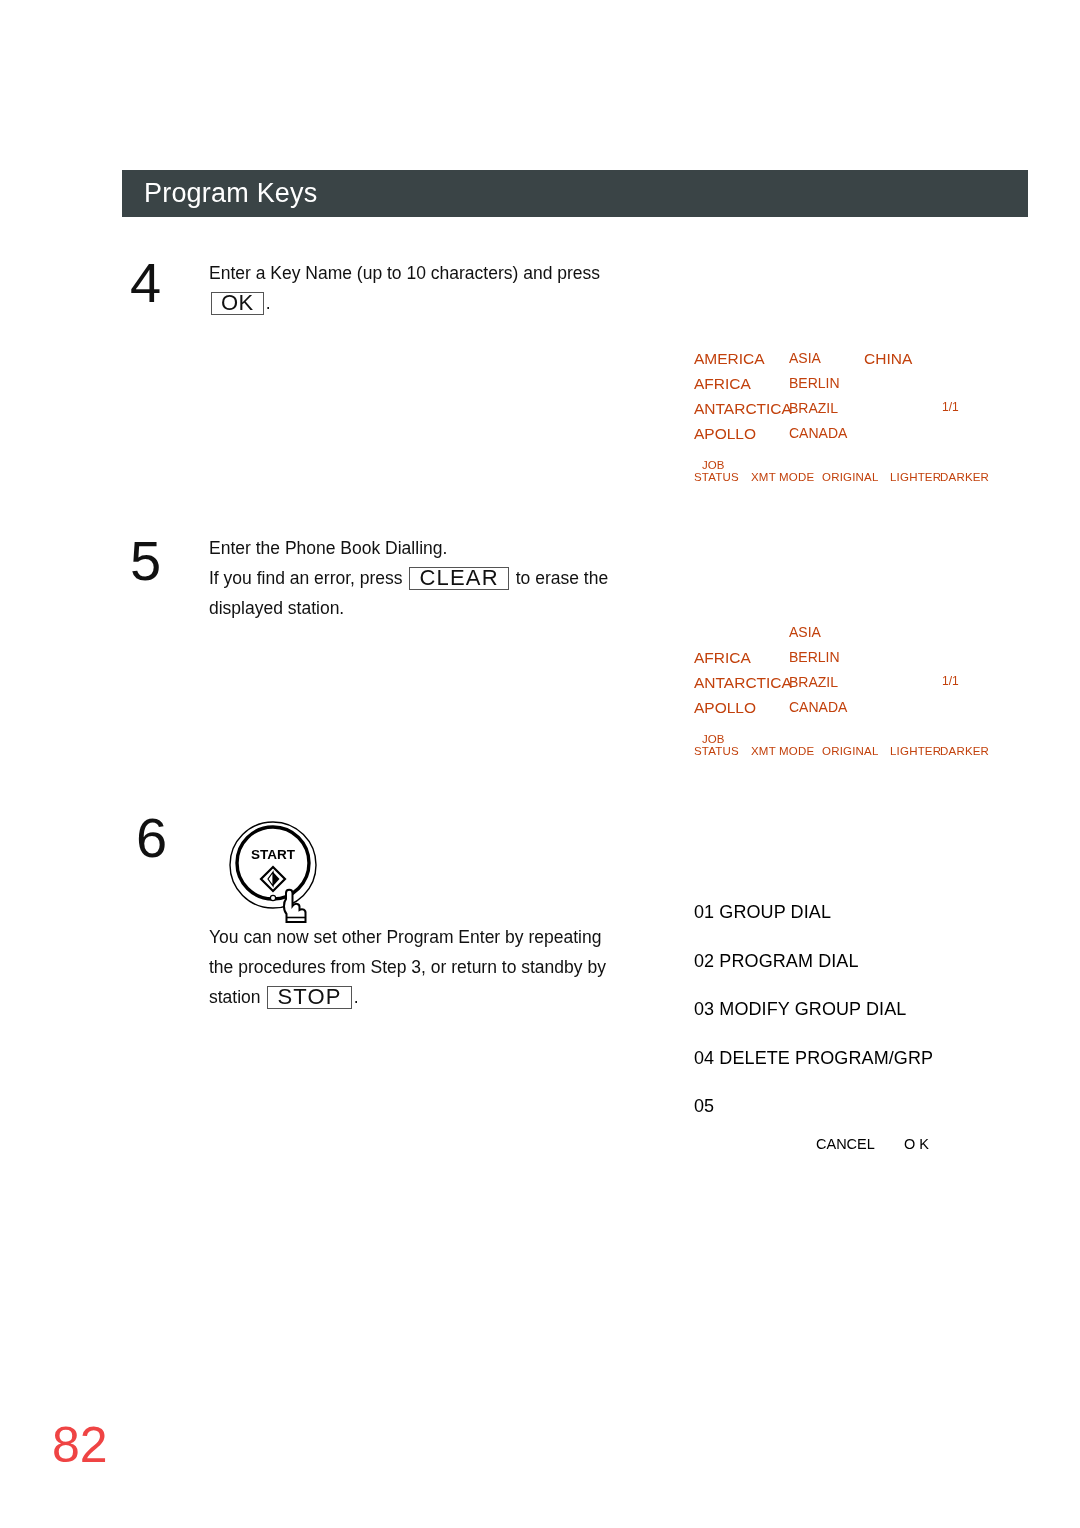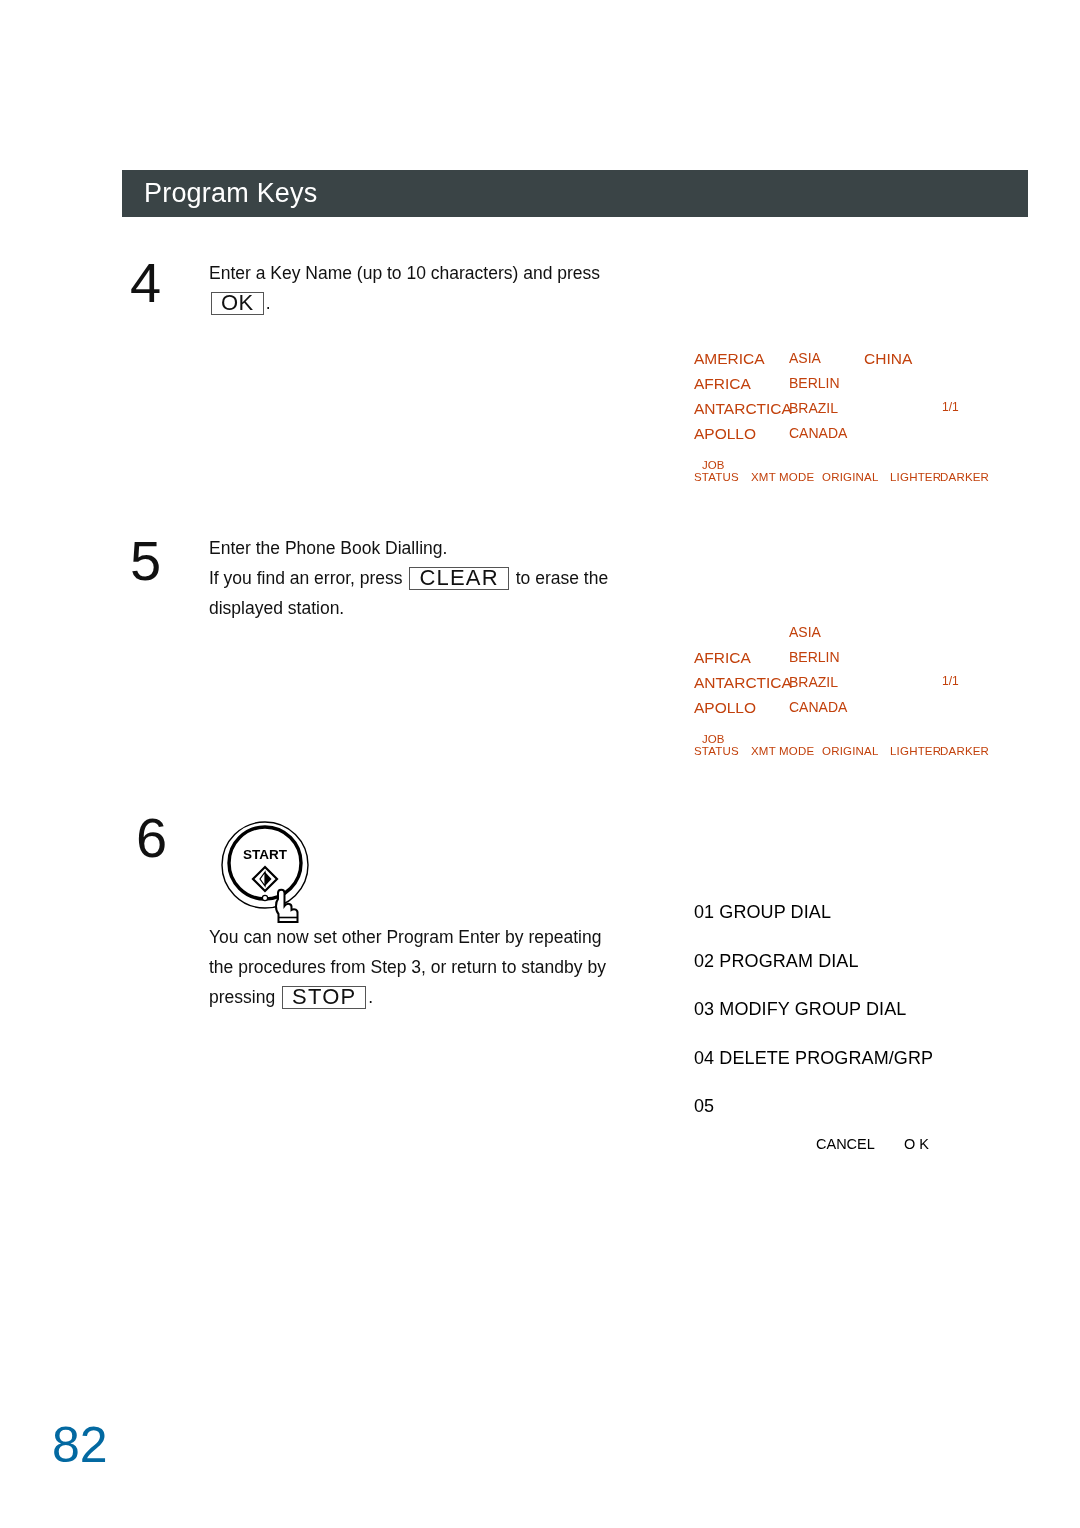--- a/index.html
+++ b/index.html
@@ -152,35 +152,35 @@
   .menu-ok {
     position: absolute;
     left: 210px;
     font-size: 14.5px;
     white-space: nowrap;
   }
 
   
   .startbtn {
     position: absolute;
-    left: 216px;
+    left: 224px;
     top: 818px;
     width: 104px;
     height: 110px;
     text-align: right;
   }
 
   
   .page-number {
     position: absolute;
     left: 52px;
     top: 1420px;
     font-size: 50px;
     line-height: 1;
-    color: #0369a1;
+    color: #ef4444;
   }
 </style>
 </head>
 <body>
 
 <div class="header-bar">
   <div class="header-title">Program Keys</div>
 </div>
 
 <div class="step" style="left:0;top:0;">
@@ -311,21 +311,21 @@
                  L62.5 104 L62.5 96 C59 92 59.5 84 62 81 Z" fill="#ffffff" stroke="#000000" stroke-width="2"></path>
         <line x1="62.5" y1="99.5" x2="81.5" y2="99.5" stroke="#000000" stroke-width="1.6"></line>
       </g>
     </svg>
   </div>
 
   <div class="step-body" style="left:209px; top:922px; width:480px;">
     <p>You can now set other Program Enter by repeating</p>
     <p>the procedures from Step 3, or return to standby by</p>
     <p>
-      <span>pressing</span>
+      <span>station</span>
       <span class="keycap wide">STOP</span><span>.</span>
     </p>
   </div>
 </div>
 
 <div class="menu-panel" style="left:694px; top:876px;">
   <div class="menu-item">01 GROUP DIAL</div>
   <div class="menu-item">02 PROGRAM DIAL</div>
   <div class="menu-item">03 MODIFY GROUP DIAL</div>
   <div class="menu-item">04 DELETE PROGRAM/GRP</div>

